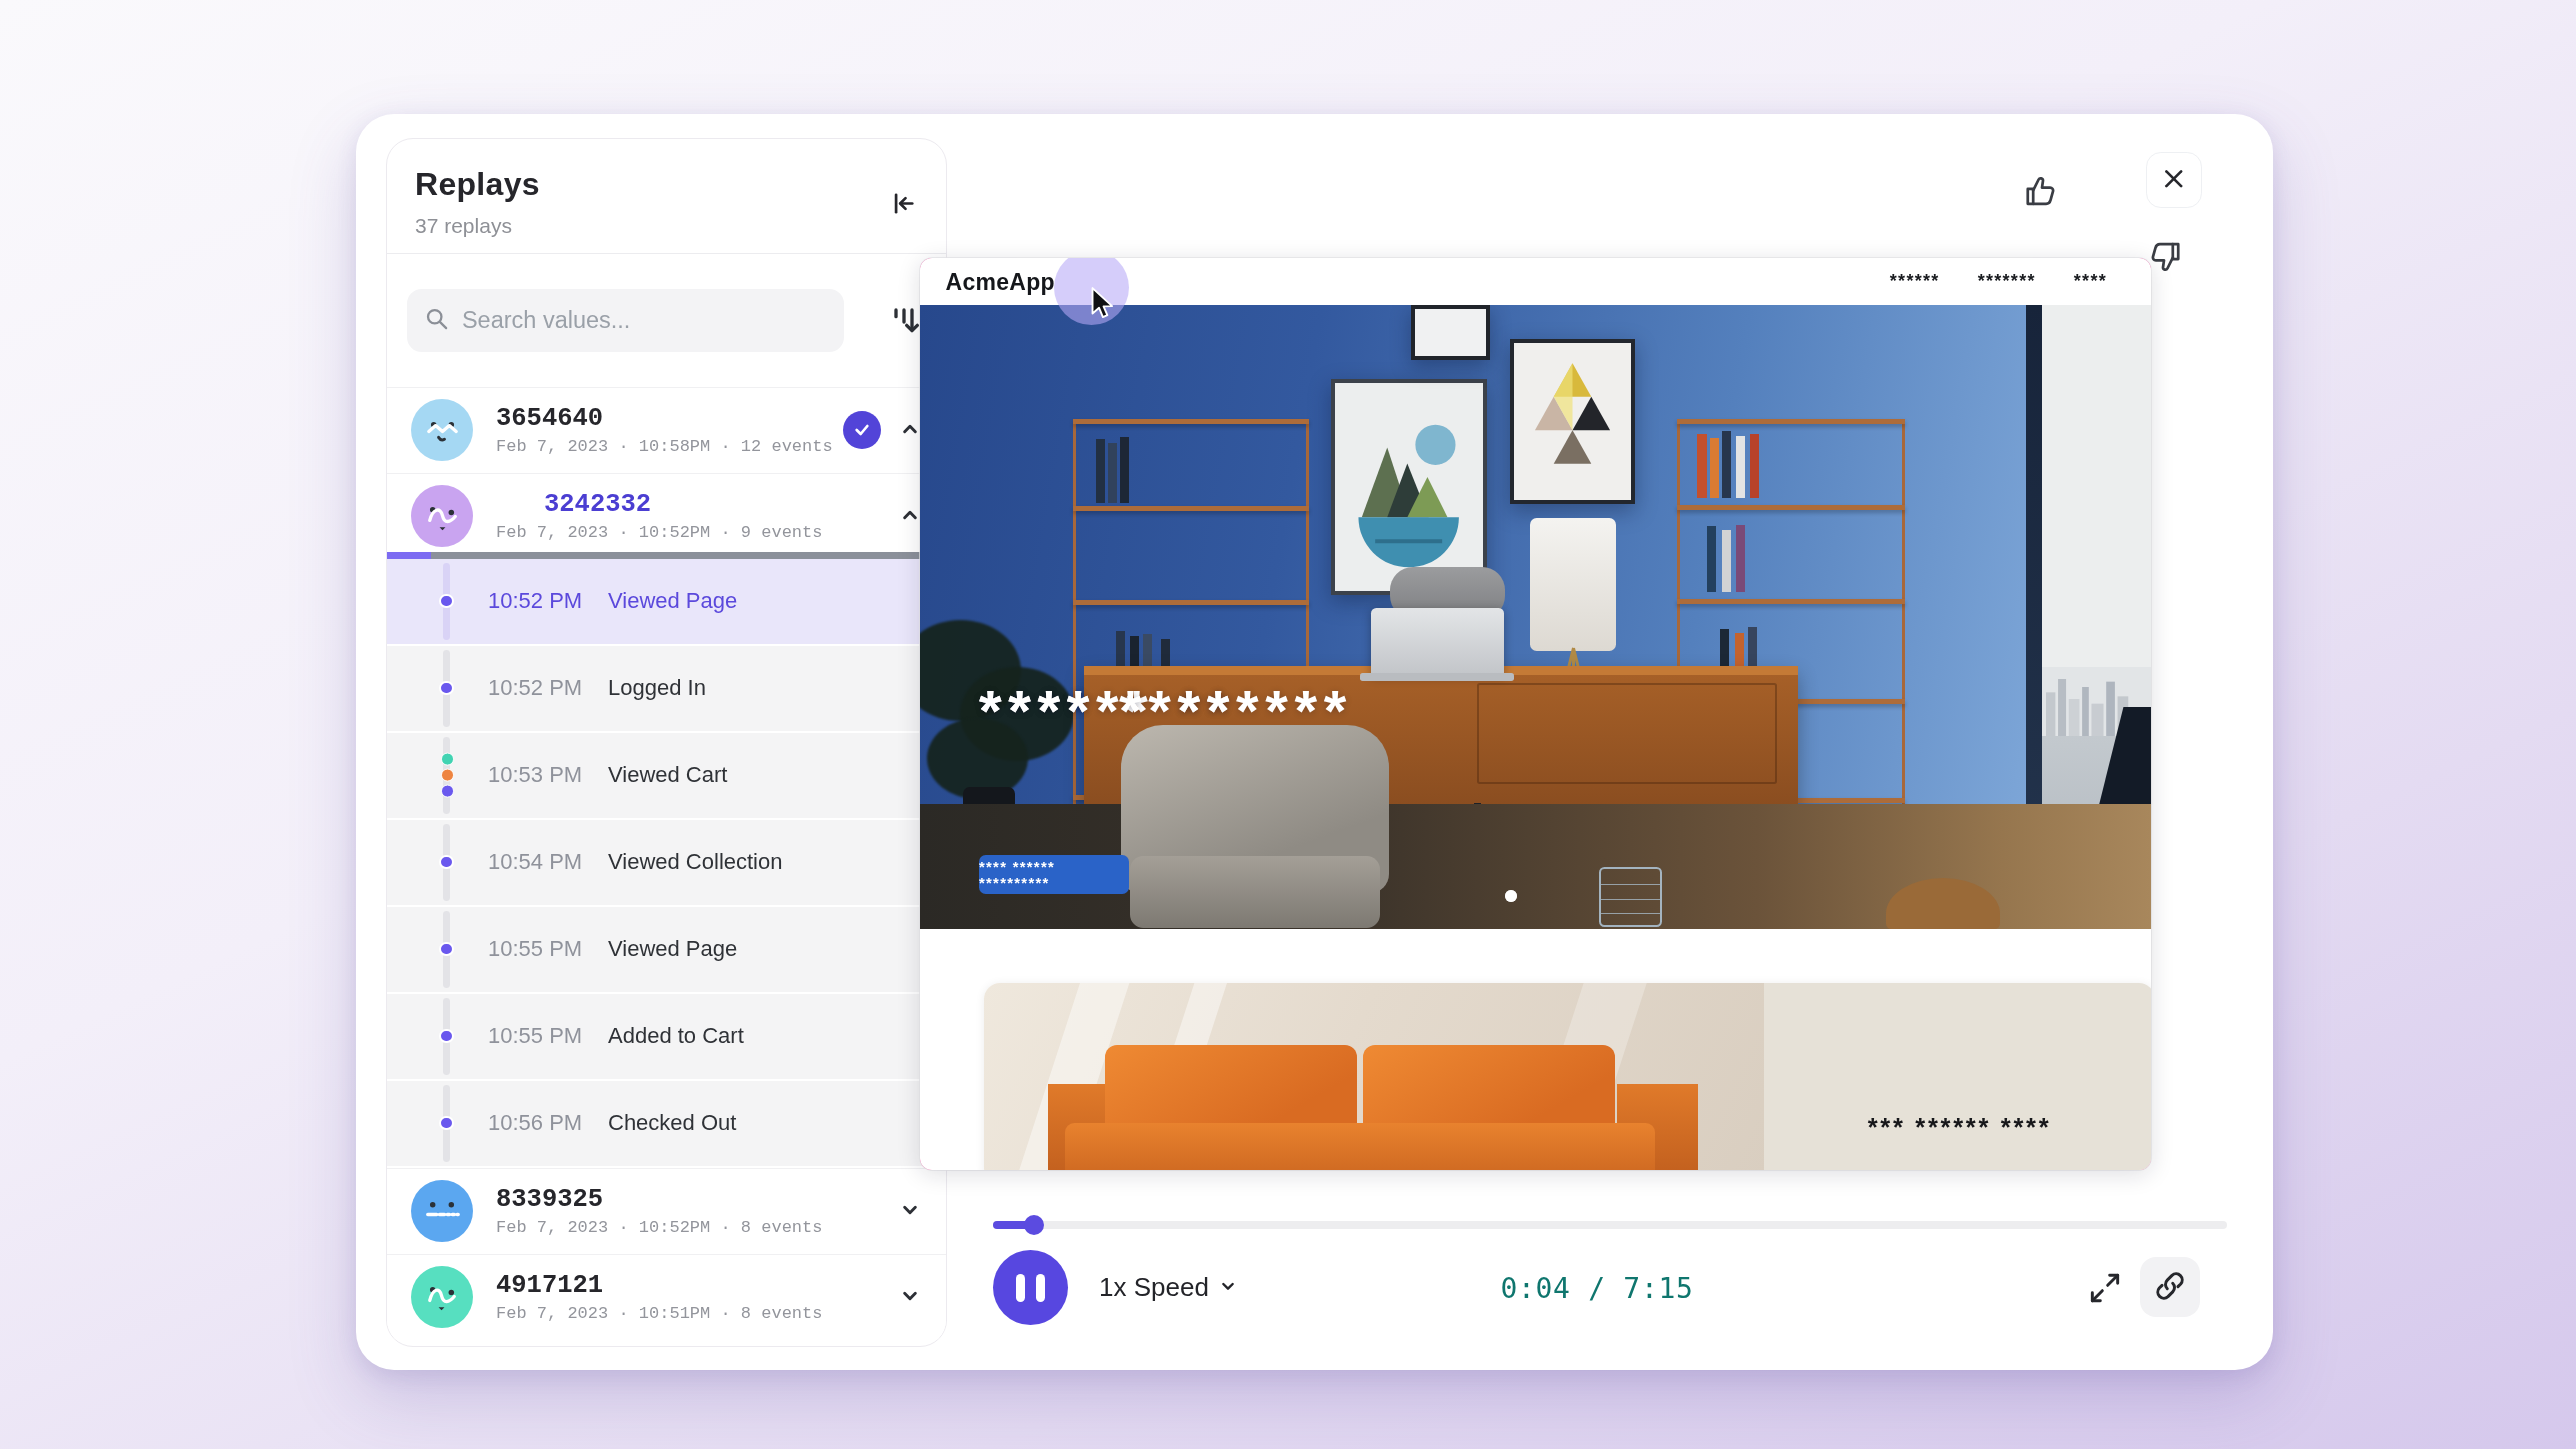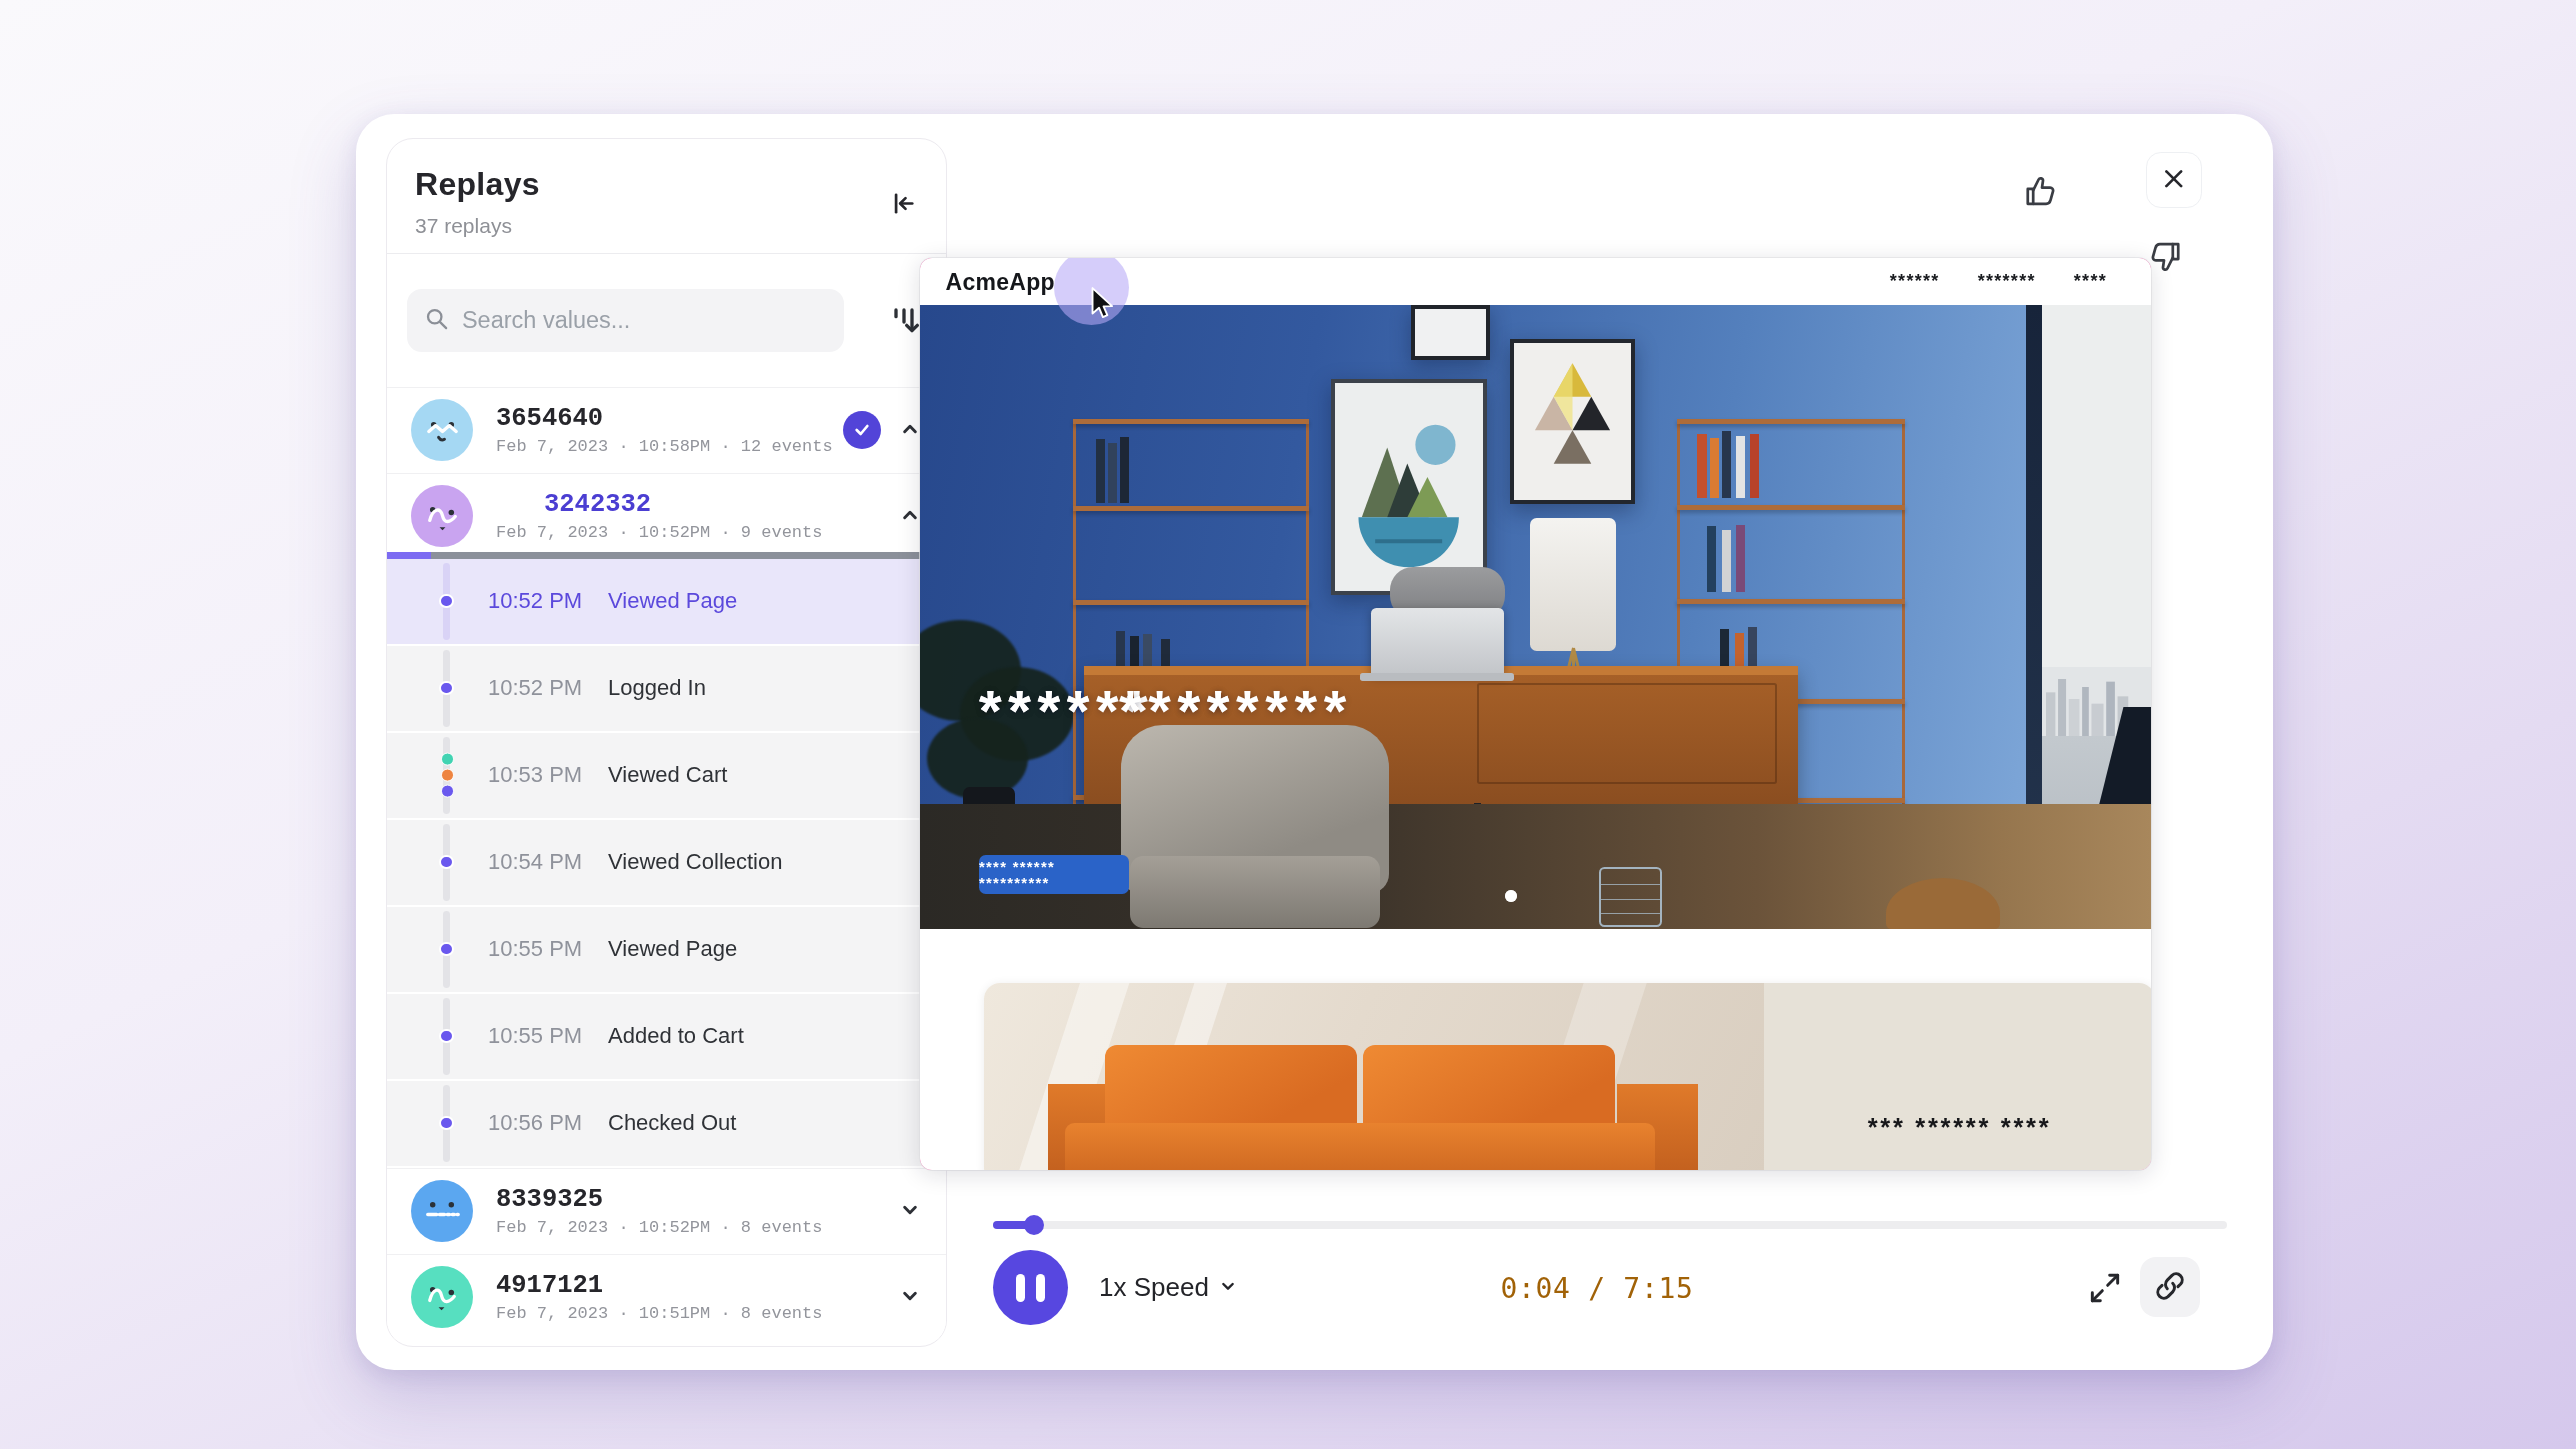--- a/index.html
+++ b/index.html
@@ -151,21 +151,21 @@
   
   .scrubber { position:absolute; left:637px; top:1107px; width:1234px; height:8px; border-radius:4px; background:#ededef; cursor:pointer;}
   .scrubber .fill { position:absolute; left:0; top:0; height:100%; border-radius:4px; background:#5b4be0; }
   .scrubber .handle { position:absolute; left:31px; top:50%; width:20px; height:20px; margin-top:-10px; border-radius:50%; background:#5b4be0; }
   .pause-btn { position:absolute; left:637px; top:1136px; width:75px; height:75px; border-radius:50%; background:#5747e0;
     display:flex; align-items:center; justify-content:center; gap:10.7px; cursor:pointer; }
   .pause-btn i { width:8.7px; height:28px; background:#fff; border-radius:4.7px; }
   .speed-ctl { position:absolute; left:743px; top:1158px; display:flex; align-items:center; gap:9.4px; cursor:pointer;}
   .speed-ctl span { font-size:26px; font-weight:500; color:#232429; }
   .time-display { position:absolute; left:1006px; top:1158px; width:470px; text-align:center;
-    font-family:"DejaVu Sans Mono", monospace; font-size:28px; color:#a16207; letter-spacing:0.7px;}
+    font-family:"DejaVu Sans Mono", monospace; font-size:28px; color:#0f766e; letter-spacing:0.7px;}
   .expand-btn { position:absolute; left:1729px; top:1155px; width:40px; height:40px; display:flex; align-items:center; justify-content:center; cursor:pointer;}
   .link-btn { position:absolute; left:1784px; top:1143px; width:60px; height:60px; border-radius:16px; background:#f2f2f4;
     display:flex; align-items:center; justify-content:center; cursor:pointer;}
 </style>
 </head>
 <body>
 
 <div class="app-card">
 
   <div class="sidebar">

